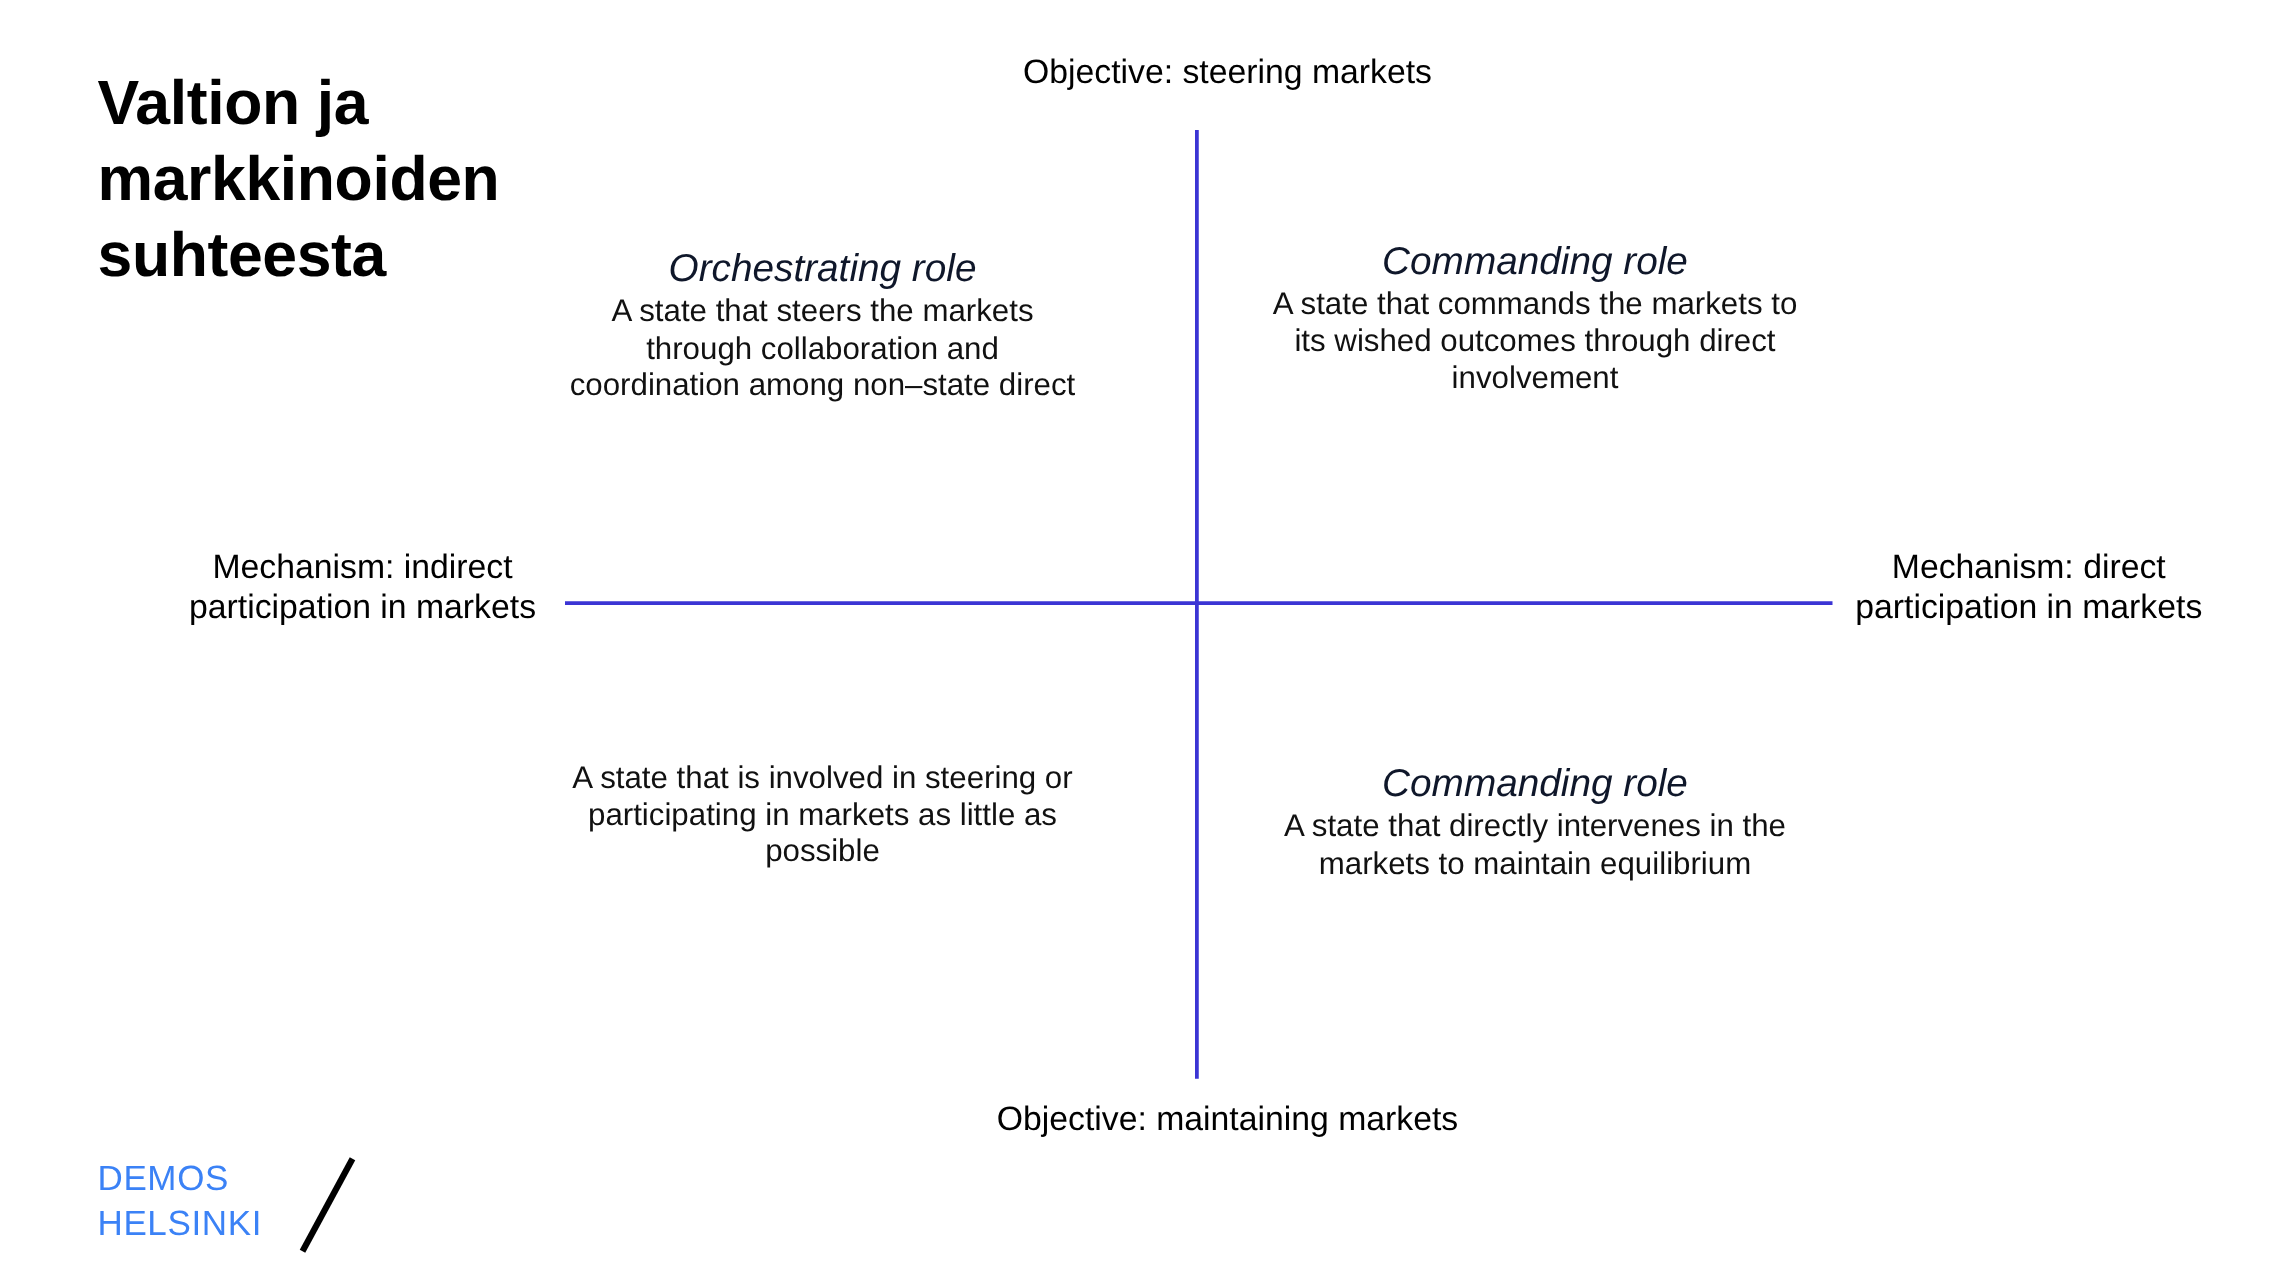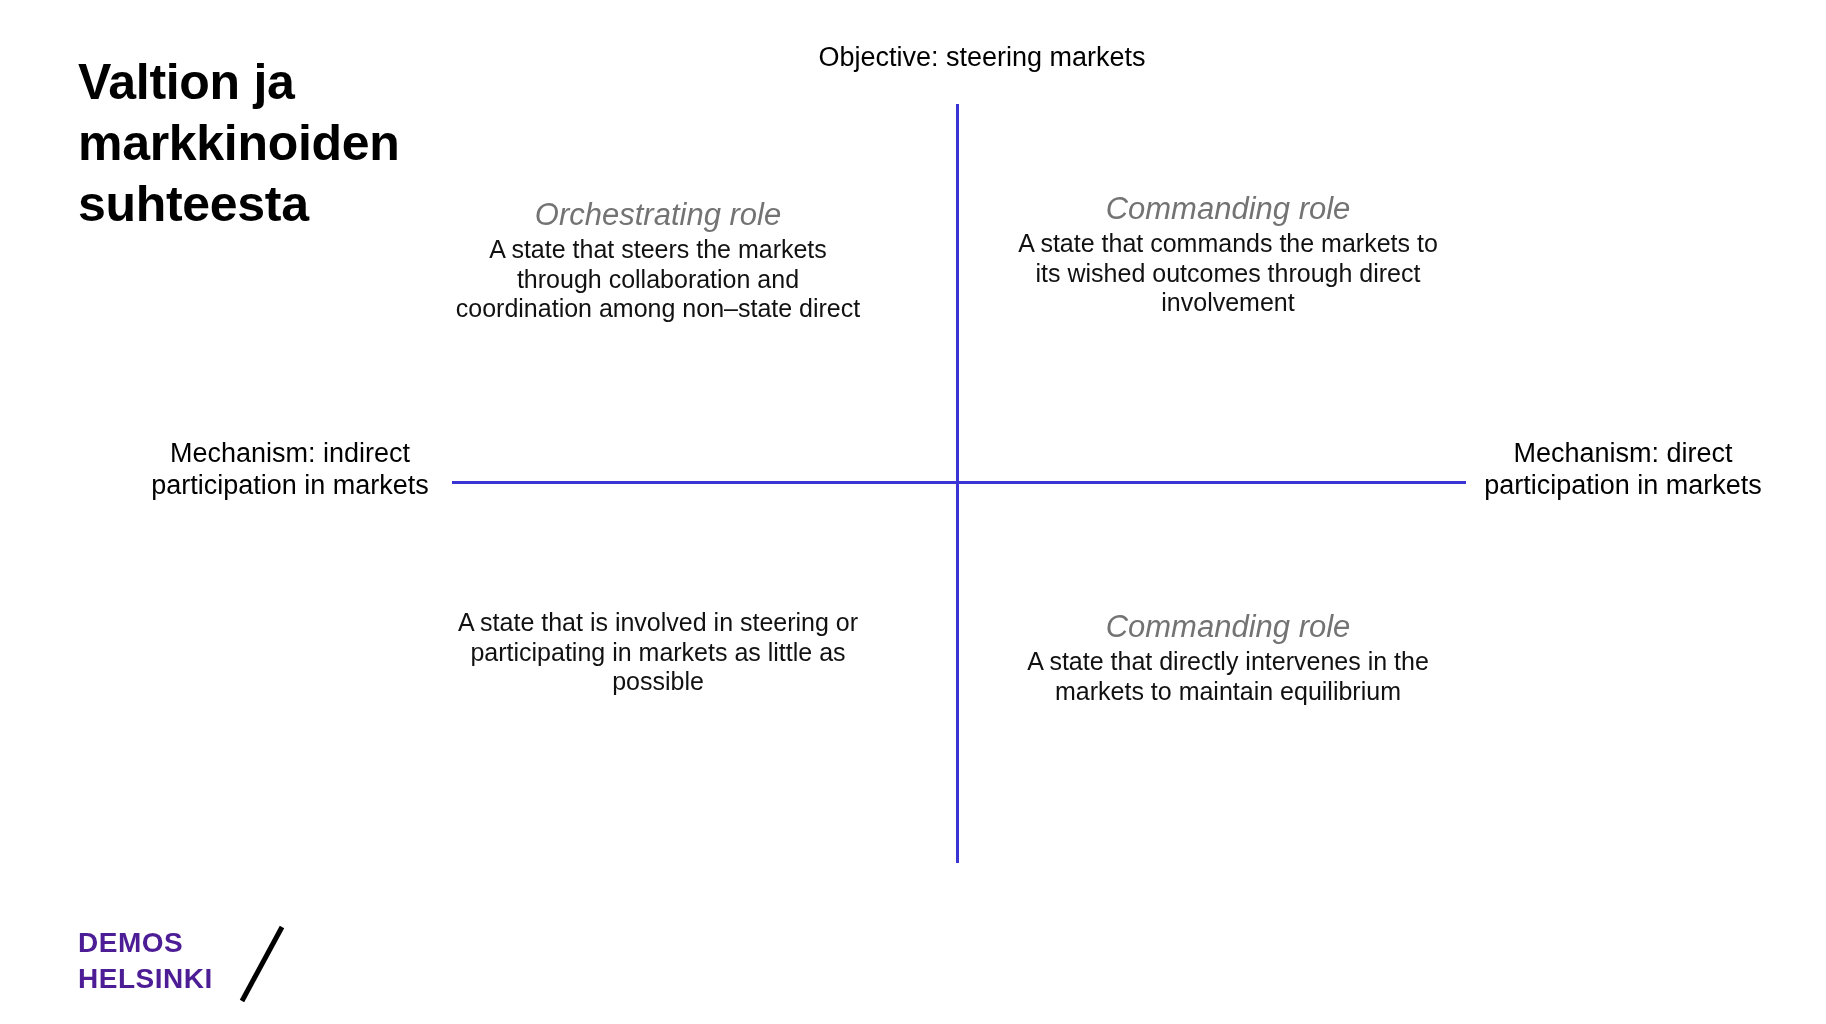--- a/index.html
+++ b/index.html
@@ -69,21 +69,21 @@
   .quadrant {
     position: absolute;
     text-align: center;
   }
   .quadrant h3 {
     margin: 0 0 2px 0;
     font-size: 31px;
     font-style: italic;
     font-weight: normal;
     line-height: 1.2;
-    color: #737373;
+    color: #0f172a;
   }
   .quadrant p {
     margin: 0;
     font-size: 25px;
     line-height: 1.18;
     color: #111111;
   }
   .q-orchestrating { left: 448px;  top: 196px; width: 420px; }
   .q-commanding    { left: 1018px; top: 190px; width: 420px; }
   .q-enabling      { left: 448px;  top: 608px; width: 420px; }
@@ -95,24 +95,24 @@
     left: 78px;
     top: 925px;
     width: 230px;
     height: 80px;
   }
   .logo-text {
     position: absolute;
     left: 0;
     top: 0;
     font-size: 28px;
-    font-weight: bold;
+    font-weight: normal;
     letter-spacing: 0.5px;
     line-height: 1.27;
-    color: #4c1d95;
+    color: #3b82f6;
     white-space: pre-line;
   }
   .logo-slash {
     position: absolute;
     left: 152px;
     top: -2px;
     width: 60px;
     height: 82px;
   }
 </style>
@@ -122,20 +122,21 @@
 <div id="slide">
 
   <div class="slide-title">Valtion ja
 markkinoiden
 suhteesta</div>
 
   <div class="axis-v"></div>
   <div class="axis-h"></div>
 
   <div class="axis-label axis-top">Objective: steering markets</div>
+  <div class="axis-label axis-bottom">Objective: maintaining markets</div>
   <div class="axis-label axis-left">Mechanism: indirect participation in markets</div>
   <div class="axis-label axis-right">Mechanism: direct participation in markets</div>
 
   <div class="quadrant q-orchestrating">
     <h3>Orchestrating role</h3>
     <p>A state that steers the markets through collaboration and coordination among non–state direct</p>
   </div>
 
   <div class="quadrant q-commanding">
     <h3>Commanding role</h3>

